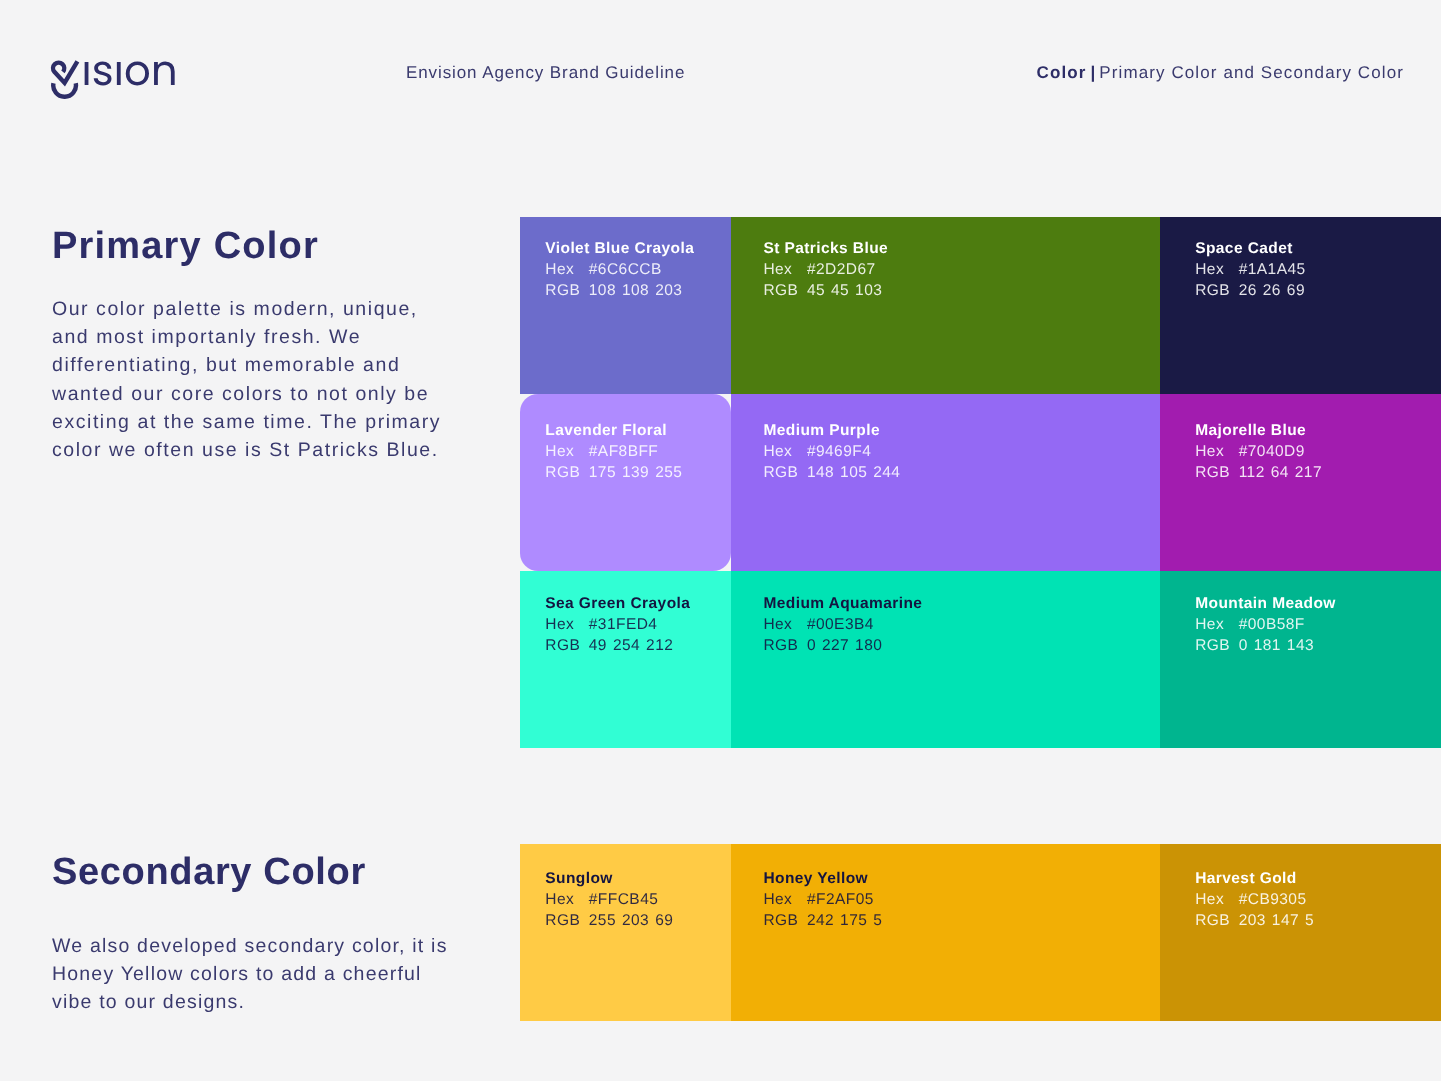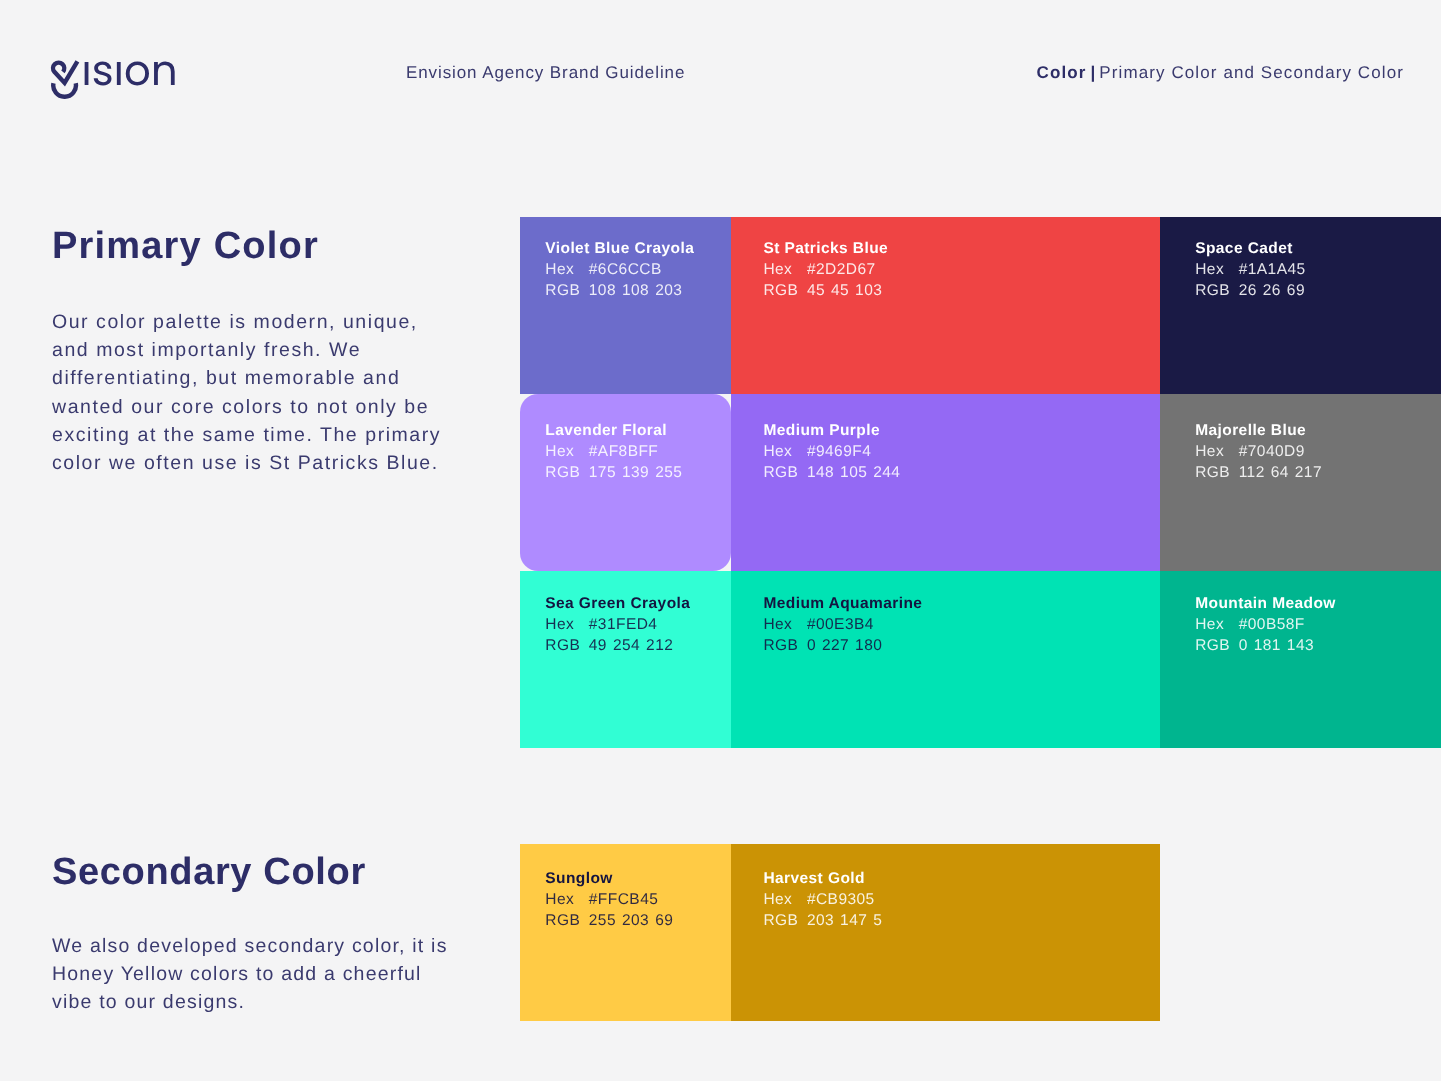--- a/index.html
+++ b/index.html
@@ -31,21 +31,21 @@
   .grid .sw:nth-child(3n+2){padding-left:32.5px;}
   #primary-grid .sw:nth-child(n+4):nth-child(-n+6){padding-top:26.1px;}
   #primary-grid .sw:nth-child(n+7){padding-top:22.2px;}
   .grid .sw:nth-child(3n+3){padding-left:35.2px;}
   .hdr-center,.hdr-right,.sec-title,.sec-body .bl,.sw .nm,.sw .ln{transform:translateZ(0);}
   .sw .nm{font-weight:700;font-size:15.5px;line-height:21px;letter-spacing:0.42px;}
   .sw .ln{font-size:15.5px;line-height:21px;opacity:.88;white-space:nowrap;letter-spacing:.45px;word-spacing:1.2px;}
   .sw .ln .lb{display:inline-block;width:43.5px;}
 
   #primary-title{left:52px;top:226.5px;letter-spacing:1.2px;}
-  #primary-body{left:52px;top:308px;}
+  #primary-body{left:52px;top:295px;}
   #primary-grid{
     left:520px;top:217.2px;width:921px;height:530.7px;
     grid-template-columns:210.9px 429.1px 281px;
     grid-template-rows:176.7px 177.1px 176.9px;
   }
   #secondary-title{left:52px;top:853px;letter-spacing:0.65px;}
   #secondary-body{left:52px;top:931.5px;letter-spacing:1.2px;}
   #secondary-grid .sw{padding-top:24px;}
   #secondary-grid{
     left:520px;top:843.8px;width:921px;height:215px;
@@ -83,41 +83,41 @@
       <div class="bl">exciting at the same time. The primary</div>
       <div class="bl">color we often use is St Patricks Blue.</div>
     </div>
 
   <div class="grid" id="primary-grid">
       <div class="sw" style="background: rgb(108, 108, 203); color: rgb(255, 255, 255);">
         <div class="nm">Violet Blue Crayola</div>
         <div class="ln"><span class="lb">Hex</span><span class="vl">#6C6CCB</span></div>
         <div class="ln"><span class="lb">RGB</span><span class="vl">108  108  203</span></div>
       </div>
-      <div class="sw" style="background: #ef4444; color: rgb(255, 255, 255);">
+      <div class="sw" style="background: #4d7c0f; color: rgb(255, 255, 255);">
         <div class="nm">St Patricks Blue</div>
         <div class="ln"><span class="lb">Hex</span><span class="vl">#2D2D67</span></div>
         <div class="ln"><span class="lb">RGB</span><span class="vl">45  45  103</span></div>
       </div>
       <div class="sw" style="background: rgb(26, 26, 69); color: #ffffff;">
         <div class="nm">Space Cadet</div>
         <div class="ln"><span class="lb">Hex</span><span class="vl">#1A1A45</span></div>
         <div class="ln"><span class="lb">RGB</span><span class="vl">26  26  69</span></div>
       </div>
       <div class="sw" style="background: rgb(175, 139, 255); color: rgb(255, 255, 255); border-radius: 18px;">
         <div class="nm">Lavender Floral</div>
         <div class="ln"><span class="lb">Hex</span><span class="vl">#AF8BFF</span></div>
         <div class="ln"><span class="lb">RGB</span><span class="vl">175  139  255</span></div>
       </div>
       <div class="sw" style="background: rgb(148, 105, 244); color: rgb(255, 255, 255);">
         <div class="nm">Medium Purple</div>
         <div class="ln"><span class="lb">Hex</span><span class="vl">#9469F4</span></div>
         <div class="ln"><span class="lb">RGB</span><span class="vl">148  105  244</span></div>
       </div>
-      <div class="sw" style="background: #737373; color: rgb(255, 255, 255);">
+      <div class="sw" style="background: #a21caf; color: rgb(255, 255, 255);">
         <div class="nm">Majorelle Blue</div>
         <div class="ln"><span class="lb">Hex</span><span class="vl">#7040D9</span></div>
         <div class="ln"><span class="lb">RGB</span><span class="vl">112  64  217</span></div>
       </div>
       <div class="sw" style="background: rgb(49, 254, 212); color: rgb(20, 20, 64);">
         <div class="nm">Sea Green Crayola</div>
         <div class="ln"><span class="lb">Hex</span><span class="vl">#31FED4</span></div>
         <div class="ln"><span class="lb">RGB</span><span class="vl">49  254  212</span></div>
       </div>
       <div class="sw" style="background: rgb(0, 227, 180); color: rgb(20, 20, 64);">
@@ -138,20 +138,25 @@
       <div class="bl">Honey Yellow colors to add a cheerful</div>
       <div class="bl">vibe to our designs.</div>
     </div>
 
   <div class="grid" id="secondary-grid">
       <div class="sw" style="background: rgb(255, 203, 69); color: rgb(20, 20, 64);">
         <div class="nm">Sunglow</div>
         <div class="ln"><span class="lb">Hex</span><span class="vl">#FFCB45</span></div>
         <div class="ln"><span class="lb">RGB</span><span class="vl">255  203  69</span></div>
       </div>
+      <div class="sw" style="background: rgb(242, 175, 5); color: rgb(20, 20, 64);">
+        <div class="nm">Honey Yellow</div>
+        <div class="ln"><span class="lb">Hex</span><span class="vl">#F2AF05</span></div>
+        <div class="ln"><span class="lb">RGB</span><span class="vl">242  175  5</span></div>
+      </div>
       <div class="sw" style="background: rgb(203, 147, 5); color: rgb(255, 255, 255);">
         <div class="nm">Harvest Gold</div>
         <div class="ln"><span class="lb">Hex</span><span class="vl">#CB9305</span></div>
         <div class="ln"><span class="lb">RGB</span><span class="vl">203  147  5</span></div>
       </div>
     </div>
 
 </div>
 
 </body></html>

